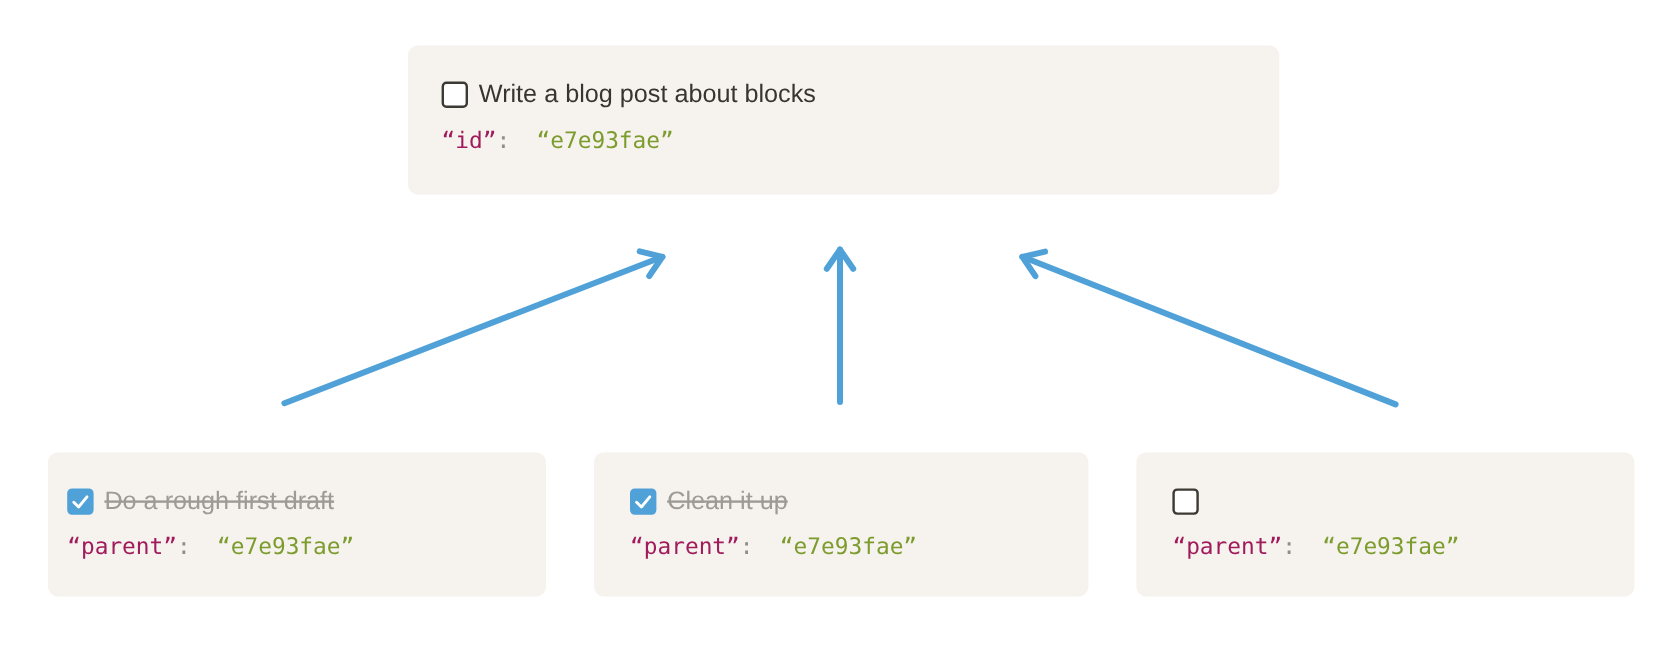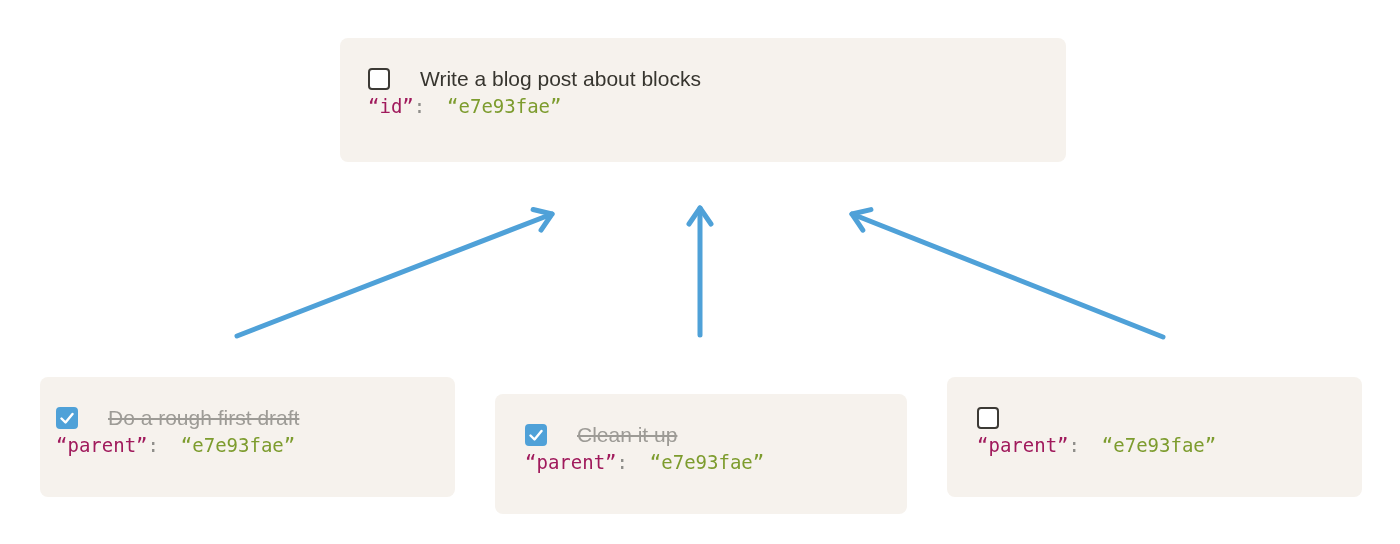--- a/index.html
+++ b/index.html
@@ -33,27 +33,27 @@
   .card {
     position: absolute;
     background: var(--card-bg, #f6f2ed);
     border-radius: 8px;
     box-sizing: border-box;
     padding: 29px 28px 0 28px;
     z-index: 2;
   }
   .card.parent { left: 340px; top: 38px;  width: 726px; height: 124px; }
   .card.child-0 { left: 40px;  top: 377px; width: 415px; height: 120px; padding-left: 16px; }
-  .card.child-1 { left: 495px; top: 394px; width: 412px; height: 120px; padding-left: 30px; }
+  .card.child-1 { left: 495px; top: 377px; width: 412px; height: 120px; padding-left: 30px; }
   .card.child-2 { left: 947px; top: 377px; width: 415px; height: 120px; padding-left: 30px; }
 
   .task-row {
     display: flex;
     align-items: center;
-    gap: 30px;
+    gap: 9px;
     height: 24px;
   }
 
   .checkbox {
     flex: 0 0 auto;
     width: 22px;
     height: 22px;
     box-sizing: border-box;
     border: 2px solid var(--checkbox-border, #3c3a35);
     border-radius: 4px;
@@ -76,21 +76,21 @@
     color: var(--text, #37352f);
     white-space: nowrap;
   }
   .label.strike {
     color: var(--muted, #9d9b96);
     text-decoration: line-through;
     text-decoration-thickness: 2px;
   }
 
   .code {
-    margin-top: 3px;
+    margin-top: 14px;
     font-family: "DejaVu Sans Mono", monospace;
     font-size: 19px;
     line-height: 24px;
     white-space: pre;
   }
   .code .key   { color: var(--key, #a01a5c); }
   .code .sep   { color: var(--colon, #8f8e8a); }
   .code .value { color: var(--value, #7d9c2e); margin-left: 0.55em; }
 </style>
 </head>

